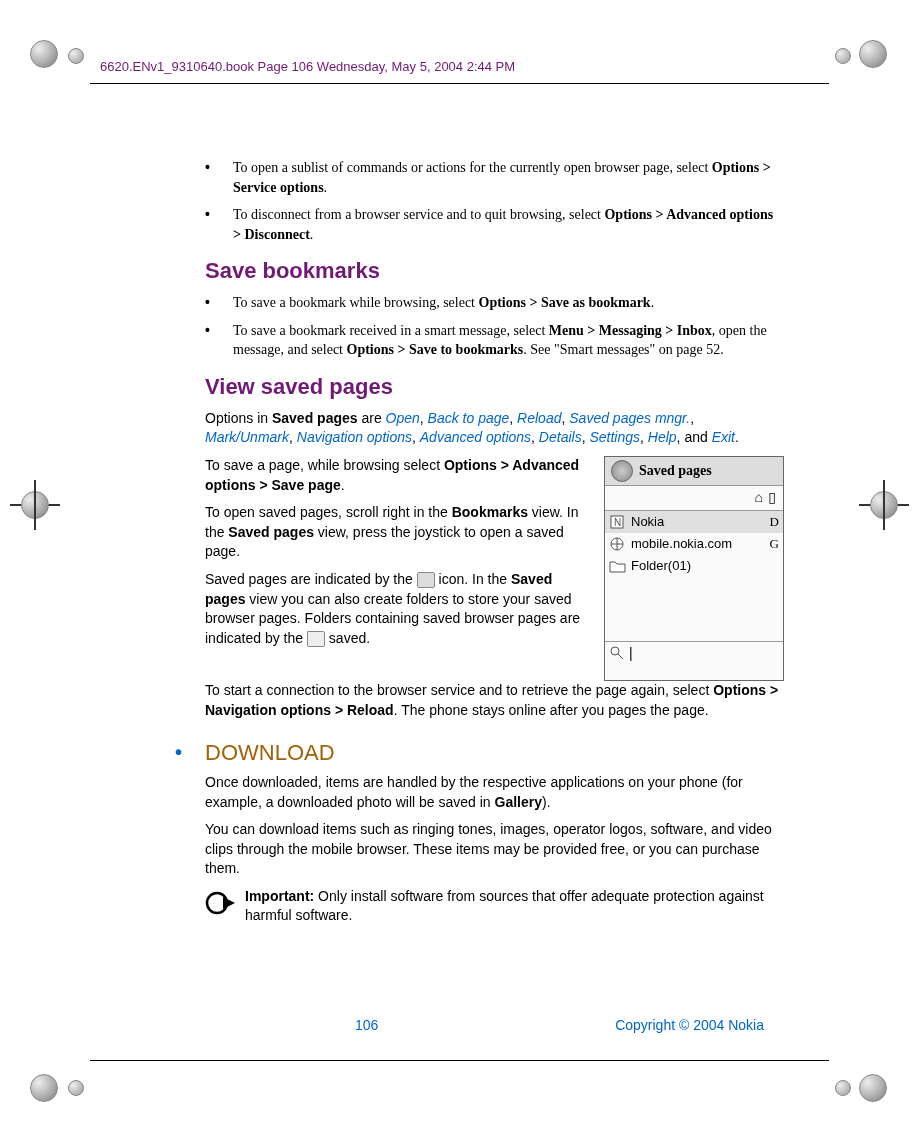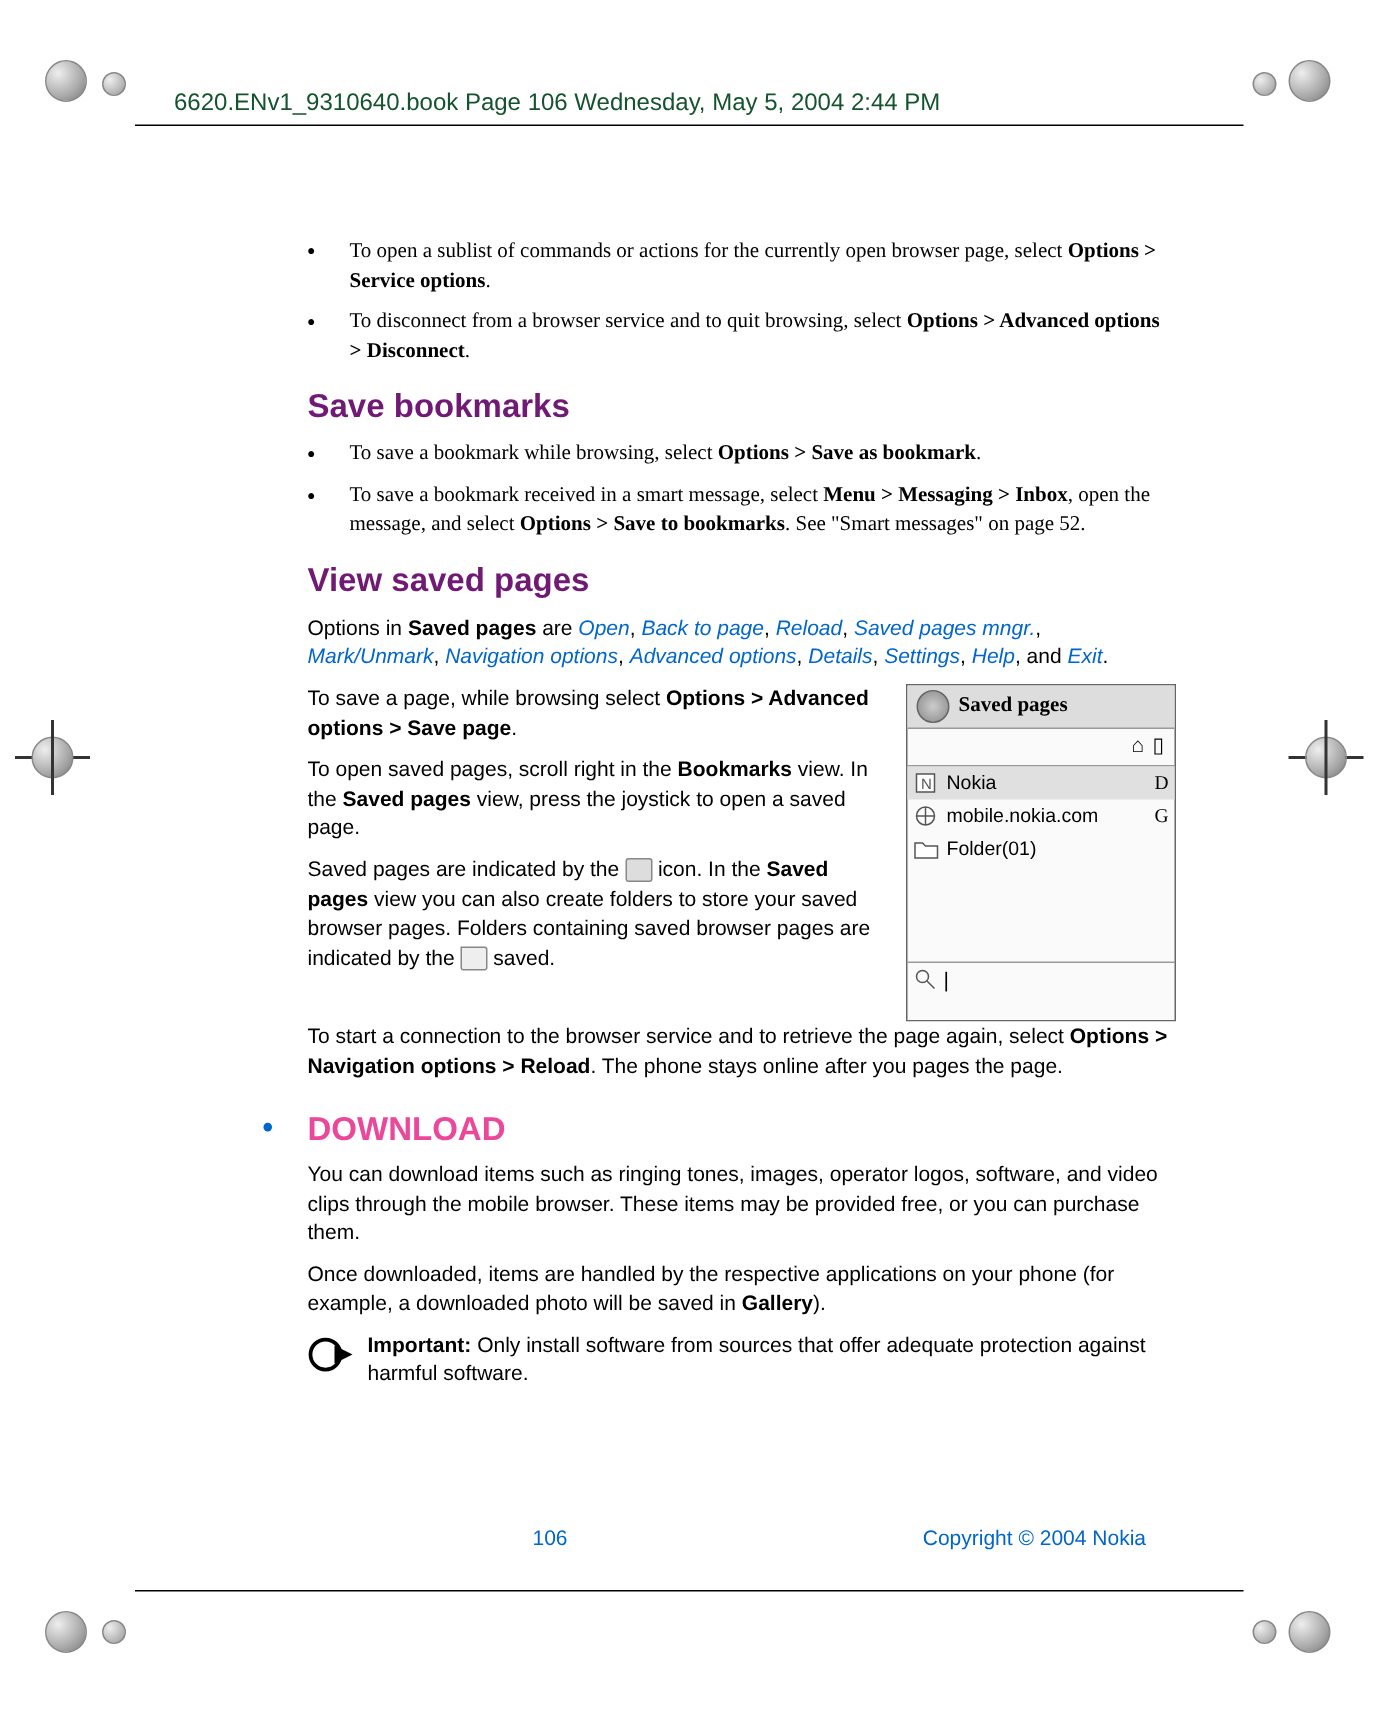--- a/index.html
+++ b/index.html
@@ -57,25 +57,25 @@
     .tiny-br { bottom: 48px; right: 68px; }
     
     .page-frame {
       position: absolute;
       top: 88px;
       left: 95px;
       right: 95px;
       bottom: 88px;
     }
     .header-line {
-      font-size: 16px;
-      color: #14532d;
+      font-size: 13px;
+      color: #701a75;
       position: absolute;
       top: -30px;
-      left: 21px;
+      left: 5px;
     }
     .hrule-top {
       position: absolute;
       top: -5px;
       left: -5px;
       right: -5px;
       height: 1px;
       background: #000;
     }
     .hrule-bottom {
@@ -95,23 +95,23 @@
     }
     .bullet { width: 28px; flex-shrink: 0; font-weight: bold; }
     .bullet-text { flex: 1; font-family: Liberation Serif, serif; }
     .heading1 {
       color: #701a75;
       font-size: 22px;
       font-weight: bold;
       margin: 12px 0 6px 0;
     }
     .heading2 {
-      color: #ec4899;
+      color: #a16207;
       font-size: 22px;
-      font-weight: bold;
+      font-weight: normal;
       margin: 12px 0 4px 0;
     }
     .section-bullet {
       display: flex;
       margin: 18px 0 4px -30px;
     }
     .section-bullet .dot {
       color: #0066cc;
       font-size: 20px;
       font-weight: bold;
@@ -311,24 +311,24 @@
     </div>
 
     <div class="para">
       <span>To start a connection to the browser service and to retrieve the page again, select </span><b>Options &gt; Navigation options &gt; Reload</b><span>. The phone stays online after you pages the page.</span>
     </div>
 
     <div class="section-bullet">
       <span class="dot">•</span>
       <span class="heading2" style="margin:0;">DOWNLOAD</span>
     </div>
-    <div class="para">You can download items such as ringing tones, images, operator logos, software, and video clips through the mobile browser. These items may be provided free, or you can purchase them.</div>
     <div class="para">
       <span>Once downloaded, items are handled by the respective applications on your phone (for example, a downloaded photo will be saved in </span><b>Gallery</b><span>).</span>
     </div>
+    <div class="para">You can download items such as ringing tones, images, operator logos, software, and video clips through the mobile browser. These items may be provided free, or you can purchase them.</div>
     <div class="important-box">
       <div class="important-icon">
         <svg viewBox="0 0 32 32">
             <circle cx="12" cy="16" r="10" fill="none" stroke="#000" stroke-width="2.5"></circle>
             <path d="M18 10 L30 16 L18 22 Z" fill="#000"></path>
           </svg>
       </div>
       <div>
         <b>Important:</b><span> Only install software from sources that offer adequate protection against harmful software.</span>
       </div>

